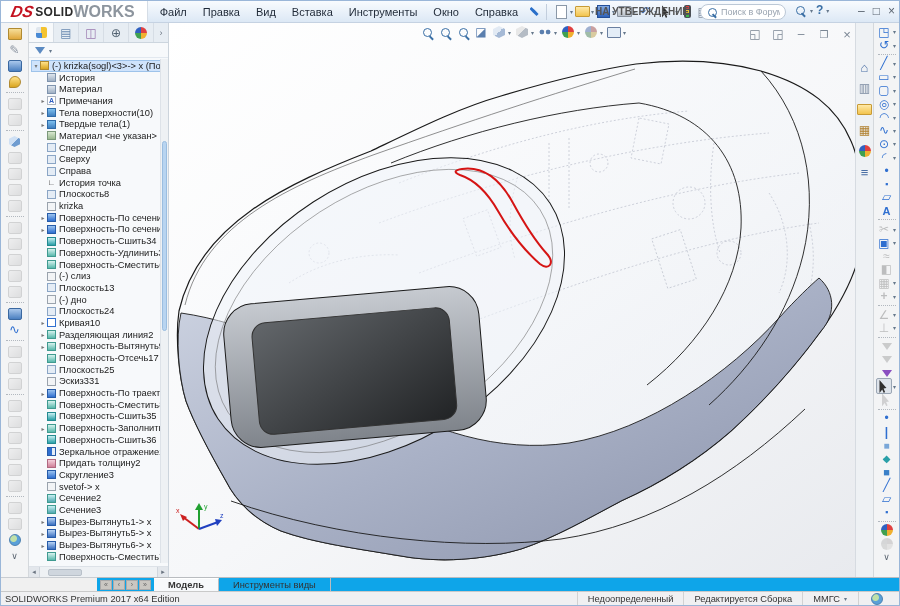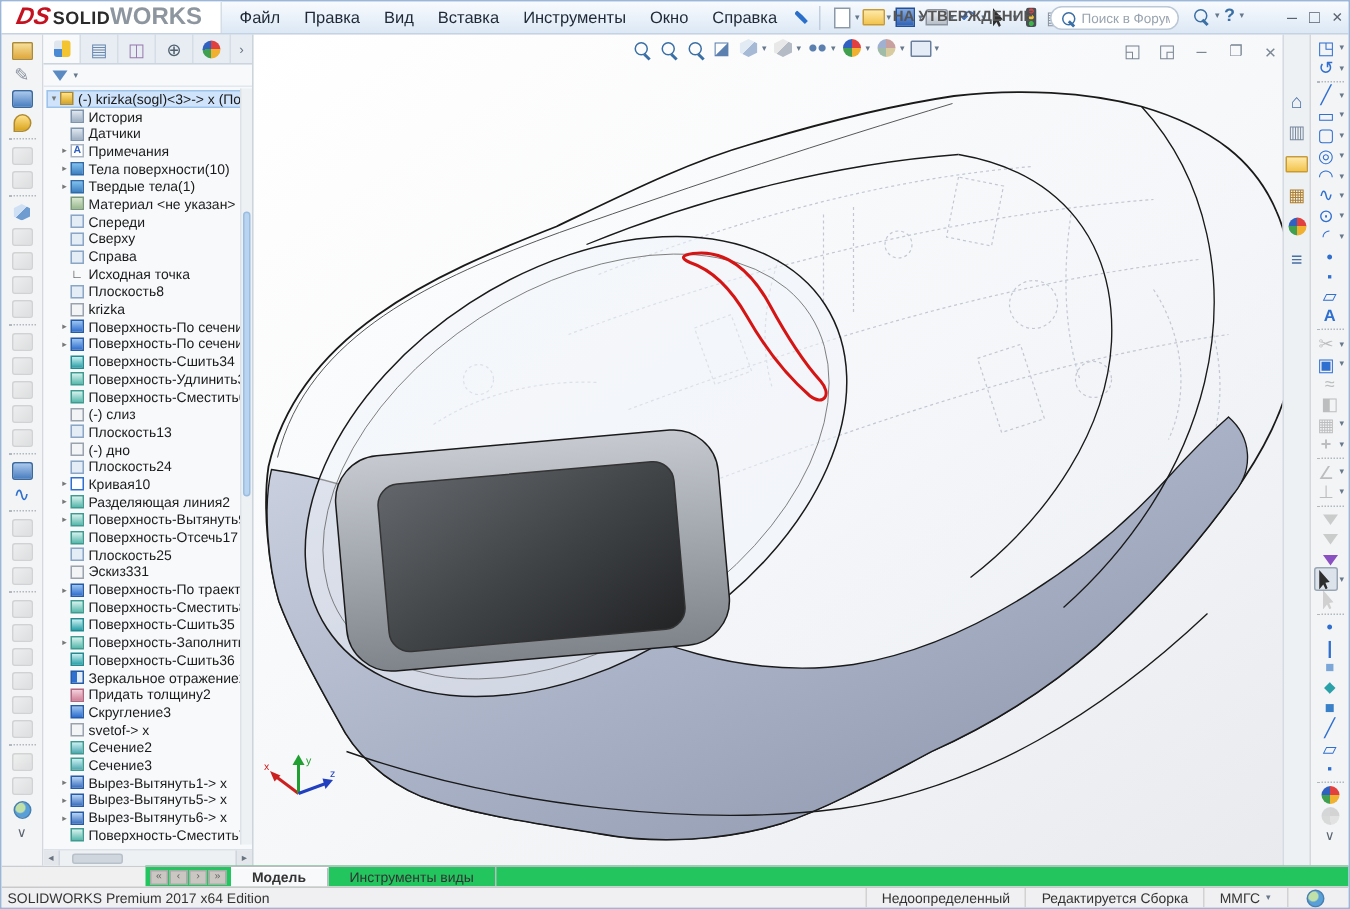--- a/index.html
+++ b/index.html
@@ -216,21 +216,21 @@
     border-left:1px solid #d6dbe1;display:flex;flex-direction:column;align-items:center;
     padding-top:36px;gap:5px;z-index:20;}
   .sketch-bar{position:absolute;right:0;top:22px;width:26px;bottom:28px;background:#f3f4f5;
     border-left:1px solid #d4d8dc;display:flex;flex-direction:column;align-items:center;
     padding-top:2px;overflow:hidden;z-index:20;}
   .sketch-bar .tool{height:13.4px;}
 
   
   .tabstrip-left{position:absolute;left:0;bottom:14px;width:96px;height:14px;background:#f0f0f0;
     border-top:1px solid #c9cdd2;}
-  .tabstrip{position:absolute;left:96px;right:0;bottom:14px;height:14px;background:#22c55e;
+  .tabstrip{position:absolute;left:96px;right:0;bottom:14px;height:14px;background:#0ea5e9;
     border-top:1px solid #b9bcc0;display:flex;align-items:stretch;font-size:9.3px;z-index:25;}
   .tnav{display:flex;align-items:center;gap:1px;padding:0 3px;}
   .tnav span{width:12px;height:10px;background:#cac7c2;border:1px solid #aaa;display:flex;
     align-items:center;justify-content:center;font-size:7px;color:#666;}
   .btab{padding:0 14px;display:flex;align-items:center;border-right:1px solid #b9bcc0;color:#333;}
   .btab.active{background:#f7f9fb;font-weight:bold;border-top:1px solid #fff;}
   .statusbar{position:absolute;left:0;right:0;bottom:0;height:14px;background:#f0f0f2;
     border-top:1px solid #c9c9c9;display:flex;align-items:center;font-size:9.3px;color:#333;
     padding:0 4px;z-index:25;}
   .sb-right{margin-left:auto;display:flex;align-items:center;height:100%;justify-content:space-between;}
@@ -446,21 +446,21 @@
           <span class="tlabel">(-) krizka(sogl)&lt;3&gt;-&gt; x (По умолч</span>
         </div>
         <div class="trow child">
           <span class="exp"></span>
           <span class="ti ti-sys"></span>
           <span class="tlabel">История</span>
         </div>
         <div class="trow child">
           <span class="exp"></span>
           <span class="ti ti-sys"></span>
-          <span class="tlabel">Датчики</span>
+          <span class="tlabel">Материал</span>
         </div>
         <div class="trow child">
           <span class="exp">▸</span>
           <span class="ti ti-ann"></span>
           <span class="tlabel">Примечания</span>
         </div>
         <div class="trow child">
           <span class="exp">▸</span>
           <span class="ti ti-folder"></span>
           <span class="tlabel">Тела поверхности(10)</span>
@@ -486,21 +486,21 @@
           <span class="tlabel">Сверху</span>
         </div>
         <div class="trow child">
           <span class="exp"></span>
           <span class="ti ti-plane"></span>
           <span class="tlabel">Справа</span>
         </div>
         <div class="trow child">
           <span class="exp"></span>
           <span class="ti ti-origin"></span>
-          <span class="tlabel">Исходная точка</span>
+          <span class="tlabel">История точка</span>
         </div>
         <div class="trow child">
           <span class="exp"></span>
           <span class="ti ti-plane"></span>
           <span class="tlabel">Плоскость8</span>
         </div>
         <div class="trow child">
           <span class="exp"></span>
           <span class="ti ti-sketch"></span>
           <span class="tlabel">krizka</span>

